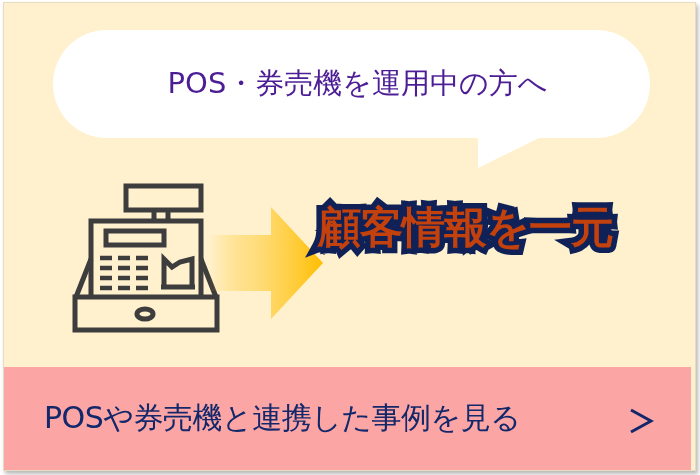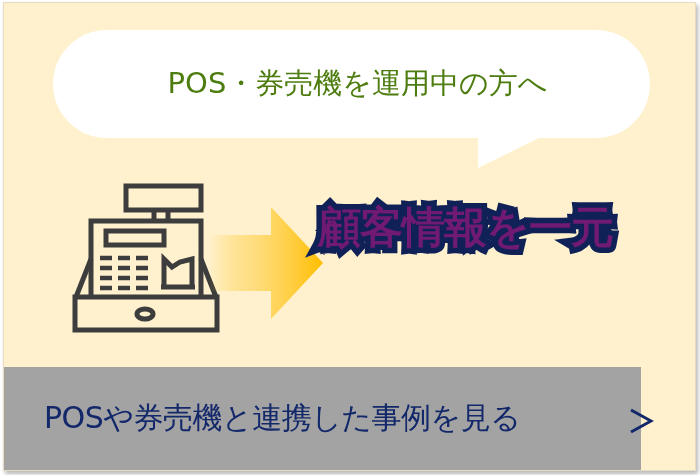--- a/index.html
+++ b/index.html
@@ -40,21 +40,21 @@
       left: 474px;
       top: 134px;
       width: 0;
       height: 0;
       border-top: 31px solid #ffffff;
       border-right: 63px solid transparent;
     }
     .bubble-text {
       font-family: "DejaVu Sans", sans-serif;
       font-size: 29px;
-      color: #4d7c0f;
+      color: #4c1d95;
       letter-spacing: 0px;
       white-space: nowrap;
       margin-left: 12px;
     }
     
     .register-icon {
       position: absolute;
       left: 64px;
       top: 176px;
       width: 156px;
@@ -79,30 +79,30 @@
       font-size: 43px;
       line-height: 64px;
       letter-spacing: -1px;
       white-space: nowrap;
     }
     .headline .line {
       display: block;
       paint-order: stroke fill;
       -webkit-text-stroke: 11px #0F2156;
     }
-    .hl-yellow { color: #701a75; }
+    .hl-yellow { color: #c2410c; }
     .hl-white { color: #ffffff; }
     
     .cta {
       position: absolute;
       left: 0;
       top: 364px;
-      width: 637px;
+      width: 687px;
       height: 103px;
-      background: #a3a3a3;
+      background: #fca5a5;
       display: flex;
       align-items: center;
     }
     .cta-text {
       position: absolute;
       left: 40px;
       top: 31px;
       font-family: "DejaVu Sans", sans-serif;
       font-size: 30px;
       color: #12286A;

